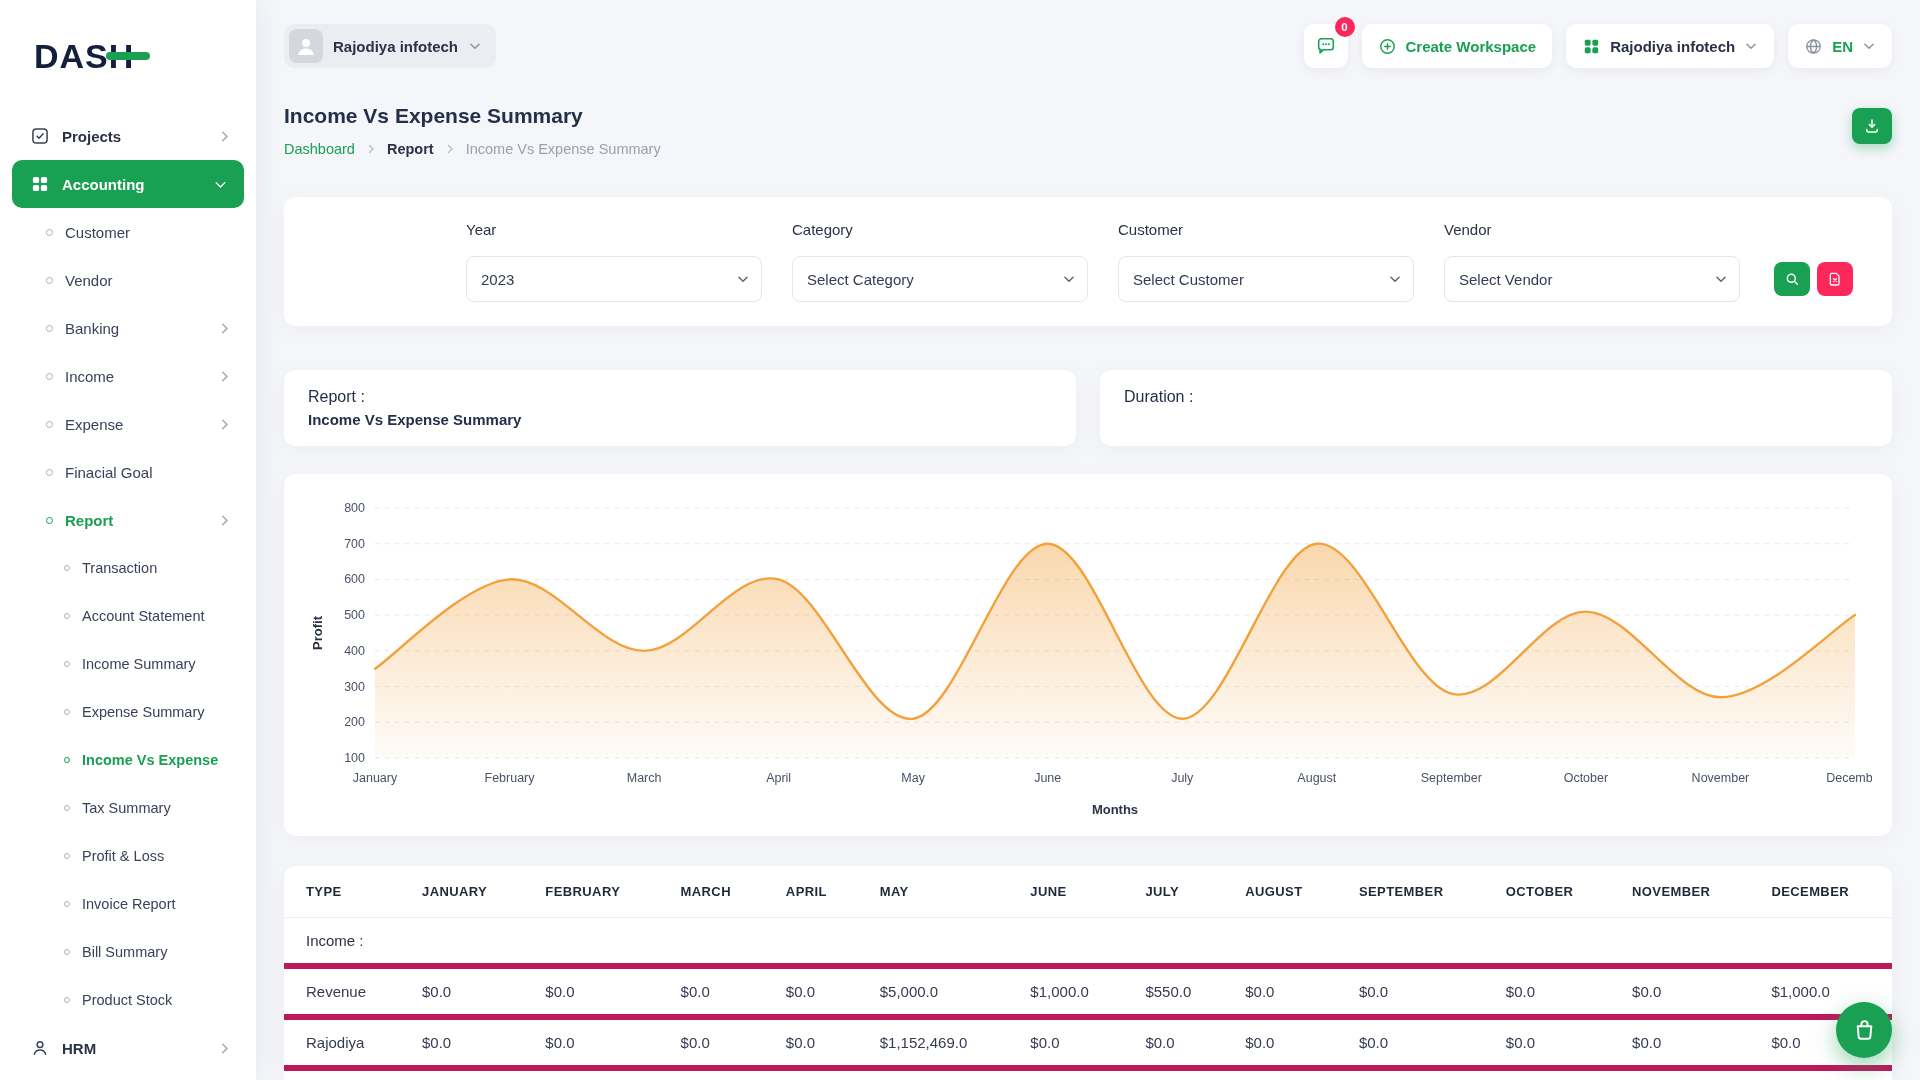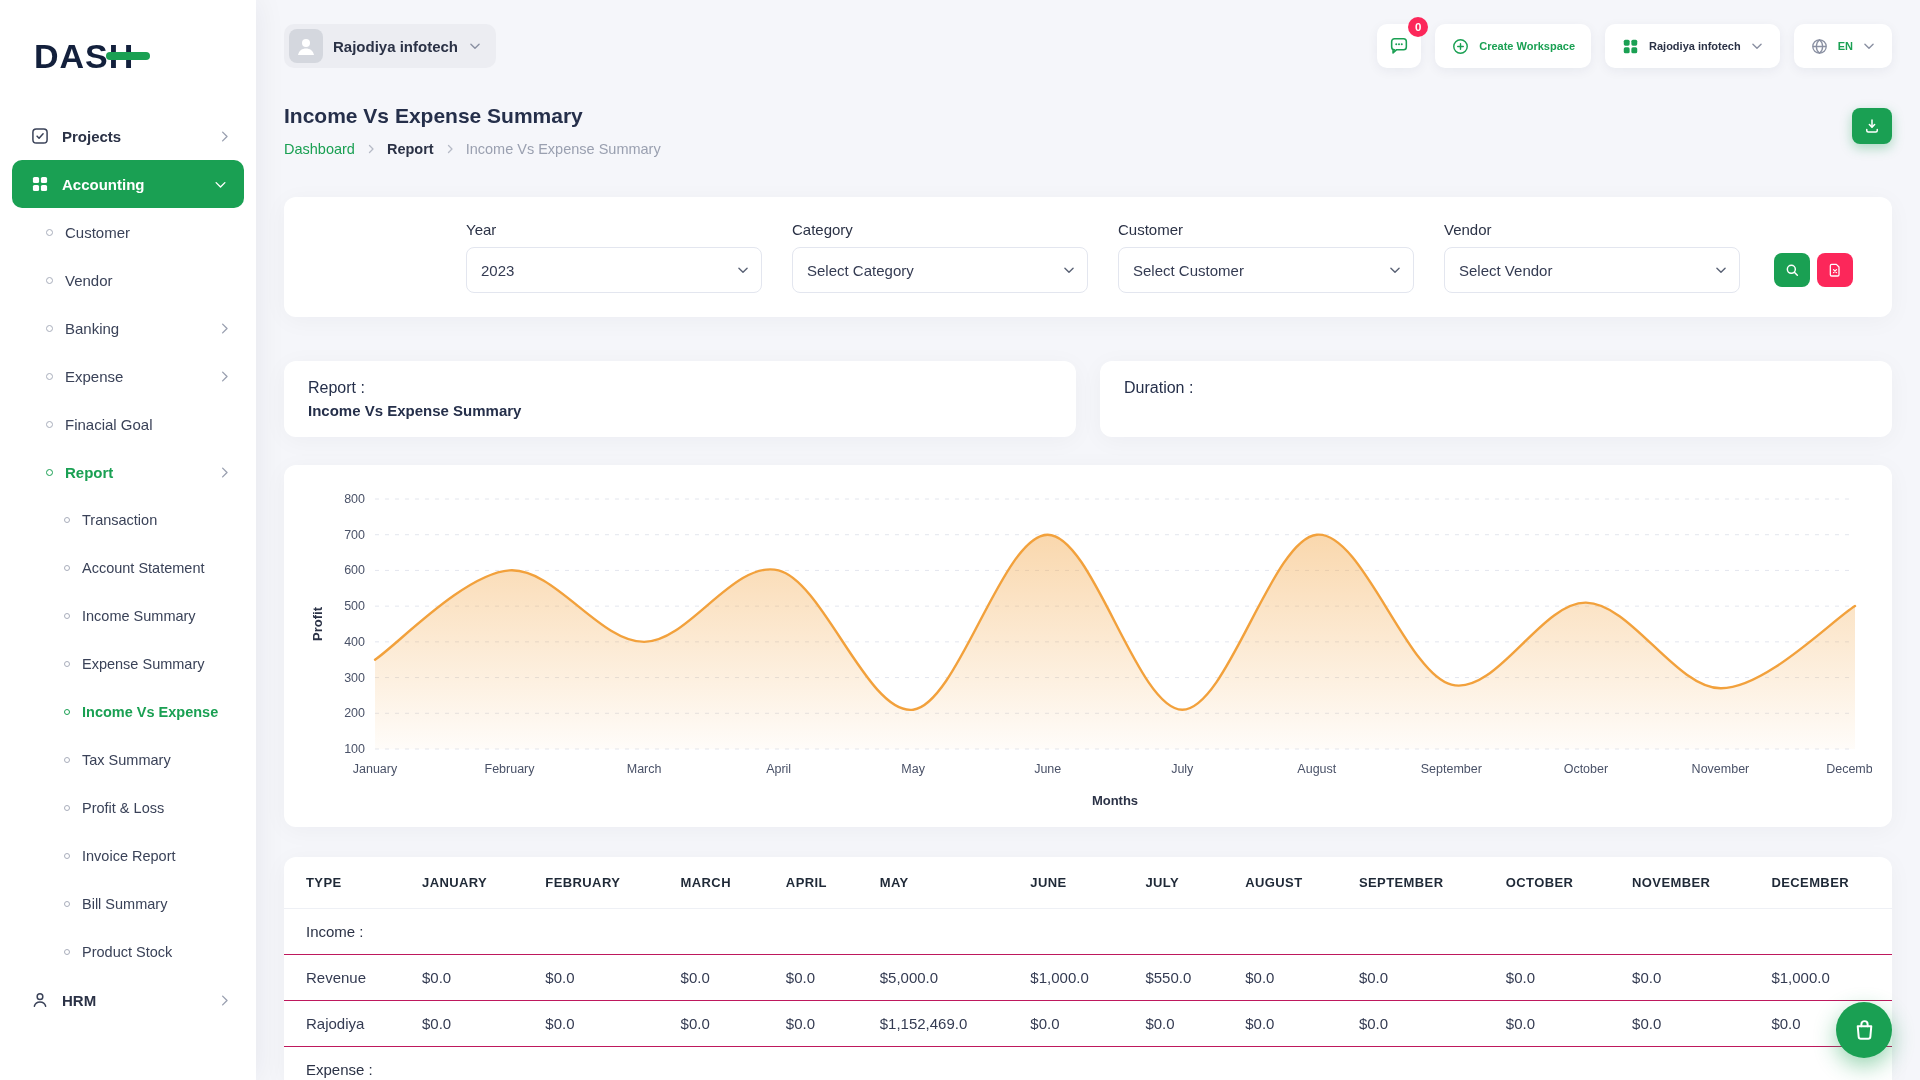--- a/index.html
+++ b/index.html
@@ -57,21 +57,21 @@
   .pill-chev svg{width:100%;height:100%}
   .topbar-right{margin-left:auto;display:flex;align-items:center;gap:14px}
   .icon-btn{width:44px;height:44px;border-radius:10px;background:#fff;display:flex;align-items:center;
     justify-content:center;position:relative;box-shadow:0 3px 12px rgba(20,30,60,.06);
     cursor:pointer;border:none;color:var(--accent)}
   .icon-btn svg{width:22px;height:22px}
   .badge{position:absolute;top:-7px;right:-7px;min-width:20px;height:20px;border-radius:10px;
     background:var(--danger);color:#fff;font-size:11.5px;font-weight:700;display:flex;
     align-items:center;justify-content:center;padding:0 5px}
   .pill-btn{height:44px;border-radius:10px;background:#fff;display:flex;align-items:center;gap:9px;
-    padding:0 16px;font-size:11px;font-weight:600;color:#2b3246;
+    padding:0 16px;font-size:15px;font-weight:600;color:#2b3246;
     box-shadow:0 3px 12px rgba(20,30,60,.06);cursor:pointer;border:none;font-family:inherit}
   .pill-btn .p-ic{width:19px;height:19px;display:flex}
   .pill-btn .p-ic svg{width:100%;height:100%}
   .pill-btn.create{color:var(--accent);font-weight:700}
   .p-ic.green{color:var(--accent)}
   .lang-code{color:var(--accent);font-weight:700}
 
   .page-head{display:flex;align-items:flex-start;margin-top:34px}
   .page-title{font-size:21px;font-weight:700;color:var(--ink);margin:0;line-height:28px}
   .breadcrumb{display:flex;align-items:center;gap:10px;margin-top:11px;font-size:14.5px}
@@ -84,21 +84,21 @@
     color:#fff;display:flex;align-items:center;justify-content:center;border:none;cursor:pointer;
     box-shadow:0 4px 12px rgba(26,160,83,.35)}
   .dl-btn svg{width:18px;height:18px}
 
   .card{background:#fff;border-radius:12px;box-shadow:0 4px 24px rgba(20,30,60,.04)}
 
   .filter-card{margin-top:40px;padding:24px 22px}
   .filter-row{display:flex;align-items:flex-end;gap:30px}
   .ffield{width:296px}
   .ffield.first{margin-left:160px}
-  .flabel{display:block;font-size:15px;color:#2b3246;margin-bottom:9px}
+  .flabel{display:block;font-size:15px;color:#2b3246;margin-bottom:18px}
   .select-wrap{position:relative}
   select{width:100%;height:46px;border:1px solid var(--border);border-radius:8px;background:#fff;
     font-family:"Liberation Sans",sans-serif;font-size:15px;color:#343b52;padding:0 34px 0 14px;
     appearance:none;-webkit-appearance:none;-moz-appearance:none;cursor:pointer}
   .sel-chev{position:absolute;right:12px;top:50%;transform:translateY(-50%);width:14px;height:14px;
     color:#5a6275;pointer-events:none;display:flex}
   .sel-chev svg{width:100%;height:100%}
   .filter-actions{display:flex;gap:7px;margin-left:4px;padding-bottom:6px}
   .btn-sq{width:36px;height:34px;border-radius:8px;border:none;display:flex;align-items:center;
     justify-content:center;color:#fff;cursor:pointer}
@@ -114,21 +114,21 @@
   .chart-card{margin-top:28px;padding:18px 20px 10px}
   .chart-wrap{width:100%}
   .tick{font-family:"Liberation Sans",sans-serif;font-size:12.5px;fill:#4a5268}
   .axis{font-family:"Liberation Sans",sans-serif;font-size:13px;font-weight:700;fill:#2b3246}
 
   .table-card{margin-top:30px;border-radius:12px 12px 0 0;overflow:hidden;padding:0}
   table{width:100%;border-collapse:collapse}
   thead th{font-size:13px;font-weight:700;color:#1f2937;text-align:left;padding:18px 18px;
     border-bottom:1px solid #eef0f5;letter-spacing:.4px;white-space:nowrap}
   thead th:first-child{padding-left:22px;width:120px}
-  tbody td{font-size:15px;color:#343b52;padding:14px 18px;border-bottom:1px solid #be185d;text-align:left}
+  tbody td{font-size:15px;color:#343b52;padding:14px 18px;border-bottom:6px solid #be185d;text-align:left}
   tbody td:first-child{padding-left:22px}
   .section-row td{color:#2b3246}
 
   .fab{position:fixed;right:28px;bottom:22px;width:56px;height:56px;border-radius:50%;
     background:var(--accent);border:none;display:flex;align-items:center;justify-content:center;
     box-shadow:0 8px 22px rgba(26,160,83,.45);cursor:pointer;z-index:10}
   .fab svg{width:25px;height:25px}
 </style>
 </head>
 <body>
@@ -174,20 +174,29 @@
           <span class="bullet"></span>
           <span class="nav-label">Customer</span>
         </div>
         <div class="nav-item lvl1">
           <span class="bullet"></span>
           <span class="nav-label">Vendor</span>
         </div>
         <div class="nav-item lvl1">
           <span class="bullet"></span>
           <span class="nav-label">Banking</span>
+          <span class="nav-chev">
+            <svg viewBox="0 0 24 24" fill="none" stroke="currentColor" stroke-width="2.2" stroke-linecap="round" stroke-linejoin="round">
+              <path d="M9 5l7 7-7 7"></path>
+            </svg>
+          </span>
+        </div>
+        <div class="nav-item lvl1">
+          <span class="bullet"></span>
+          <span class="nav-label">Income</span>
           <span class="nav-chev">
             <svg viewBox="0 0 24 24" fill="none" stroke="currentColor" stroke-width="2.2" stroke-linecap="round" stroke-linejoin="round">
               <path d="M9 5l7 7-7 7"></path>
             </svg>
           </span>
         </div>
         <div class="nav-item lvl1">
           <span class="bullet"></span>
           <span class="nav-label">Expense</span>
           <span class="nav-chev">

